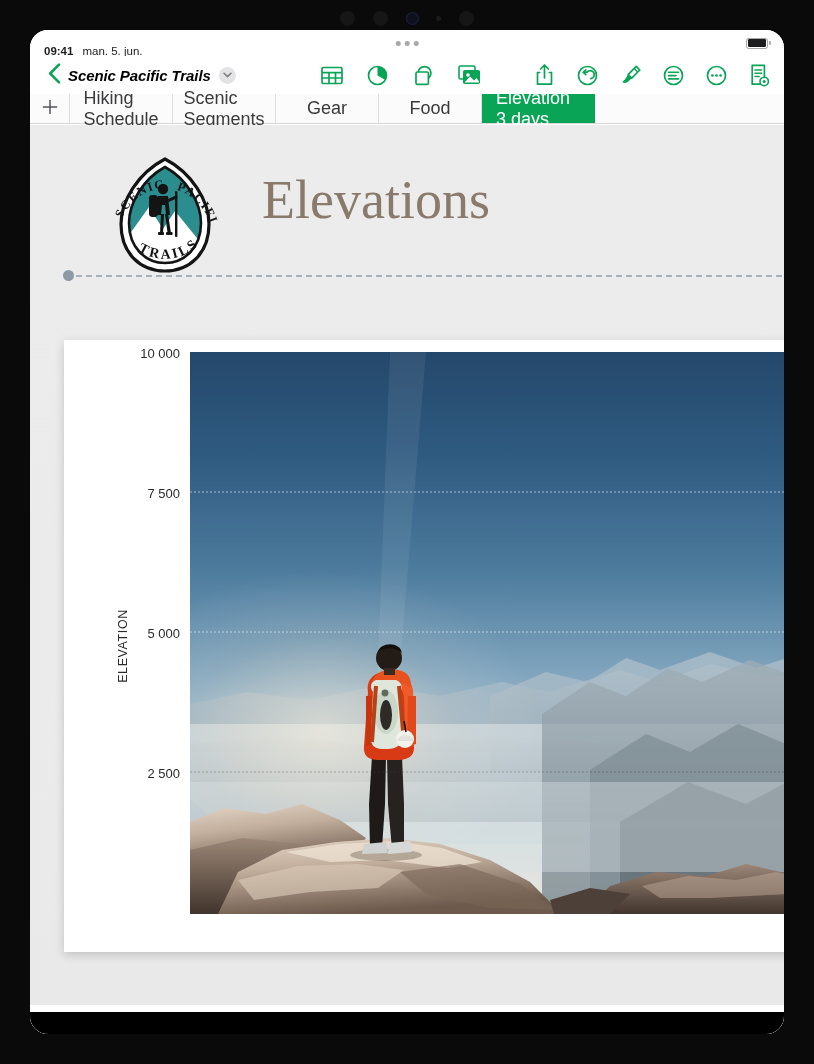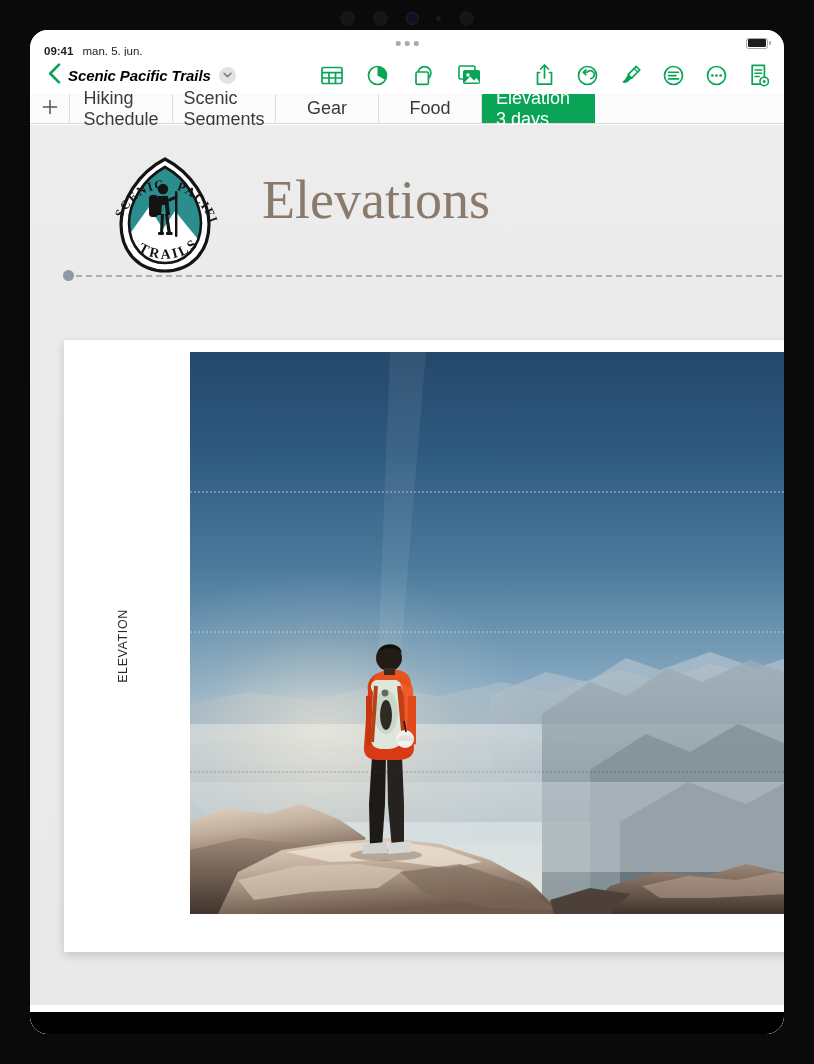--- a/index.html
+++ b/index.html
@@ -447,20 +447,26 @@
 
         <div id="hdr-title">Elevations</div>
 
         <div id="guide-line"></div>
         <div id="guide-dot"></div>
 
         <div id="chart-card">
 
           <div id="y-axis-title">ELEVATION</div>
 
+          <div id="y-ticks">
+            <div class="ytick" style="top:6px">10 000</div>
+            <div class="ytick" style="top:146px">7 500</div>
+            <div class="ytick" style="top:286px">5 000</div>
+            <div class="ytick" style="top:426px">2 500</div>
+          </div>
 
           <div id="plot">
             <svg id="photo" viewBox="0 0 634 562" preserveAspectRatio="none">
               <defs>
                 <linearGradient id="sky" x1="0" y1="0" x2="0" y2="1">
                   <stop offset="0%" stop-color="#24486b"></stop>
                   <stop offset="18%" stop-color="#2f5a80"></stop>
                   <stop offset="38%" stop-color="#4b7a9c"></stop>
                   <stop offset="57%" stop-color="#7fa4bd"></stop>
                   <stop offset="70%" stop-color="#adc4d4"></stop>

